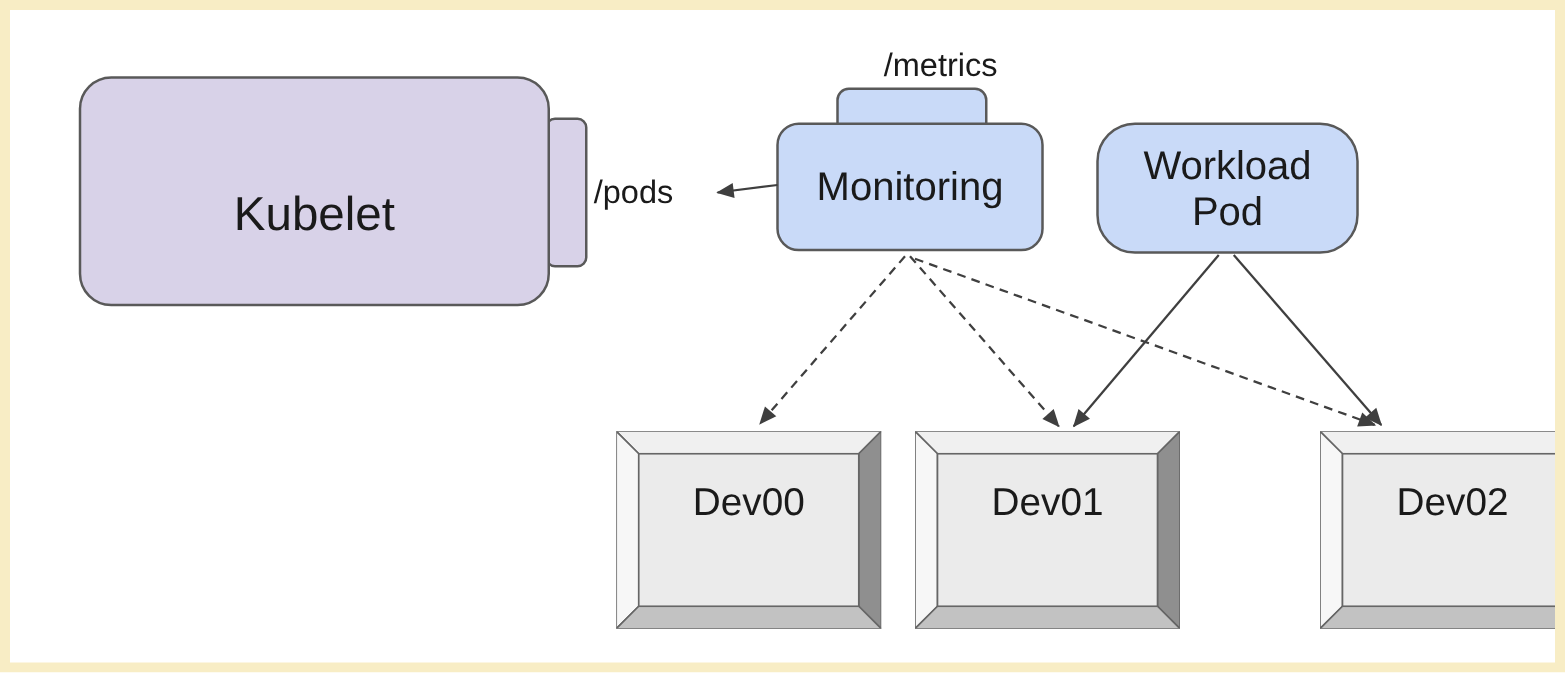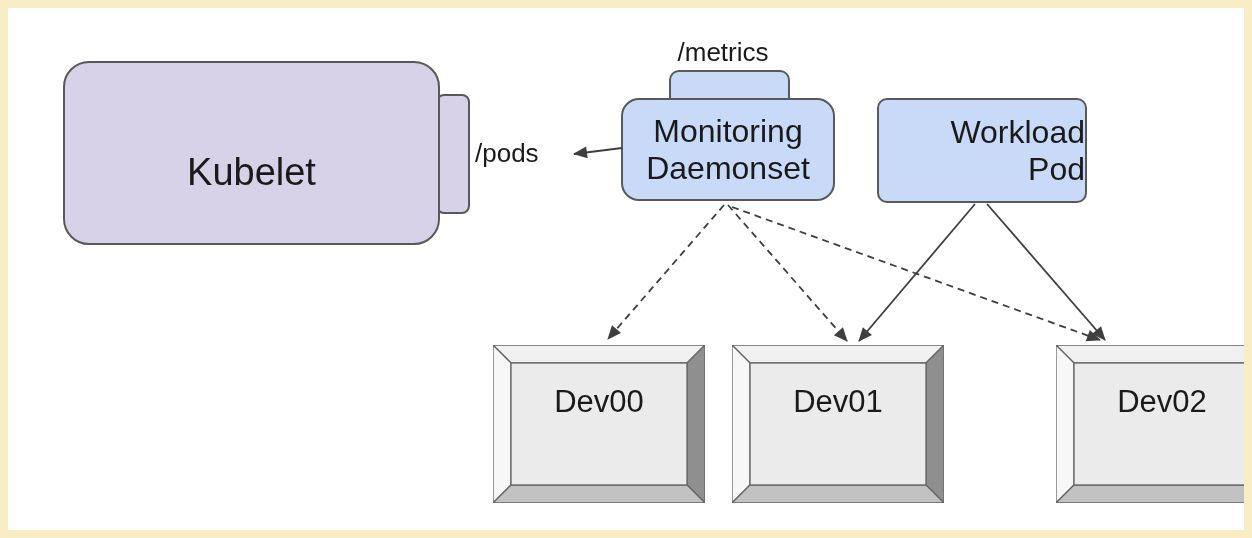--- a/index.html
+++ b/index.html
@@ -50,35 +50,34 @@
     background: var(--blue-fill, #c9daf8);
     border-radius: 18px;
     z-index: 2;
     flex-direction: column;
     font-size: 32px;
     line-height: 37px;
   }
   .workload {
     left: 869px; top: 90px; width: 210px; height: 105px;
     background: var(--blue-fill, #c9daf8);
-    border-radius: 10px;
+    border-radius: 31px;
     z-index: 2;
     flex-direction: column;
     font-size: 32px;
     line-height: 37px;
-    align-items: flex-end;
   }
   .endpoint-label {
     position: absolute;
     font-size: 26px;
     line-height: 28px;
     z-index: 3;
     white-space: nowrap;
   }
-  .metrics-label { left: 640px; top: 30px; width: 150px; text-align: center; }
+  .metrics-label { left: 640px; top: 30px; width: 150px; text-align: right; }
   .pods-label { left: 467px; top: 131px; text-align: center; }
   .device {
     position: absolute;
     width: 212px; height: 114px;
     z-index: 2;
   }
   .device svg { position: absolute; left: 0; top: 0; }
   .device .device-label {
     position: absolute;
     left: 0; top: 0; width: 100%; height: 100%;
@@ -107,21 +106,20 @@
   <div class="node kubelet-port"></div>
   <div class="node kubelet">
     <span>Kubelet</span>
   </div>
   <div class="endpoint-label pods-label">/pods</div>
 
   <div class="endpoint-label metrics-label">/metrics</div>
   <div class="node metrics-tab"></div>
   <div class="node monitoring">
     <span>Monitoring</span>
-    <span>Daemonset</span>
   </div>
 
   <div class="node workload">
     <span>Workload</span>
     <span>Pod</span>
   </div>
 
   <div class="device dev00">
     <svg width="212" height="158" viewBox="0 0 212 158">
       <polygon points="0,0 212,0 194,18 18,18" fill="var(--dev-bevel-top)" stroke="var(--dev-stroke)" stroke-width="1.3"></polygon>

